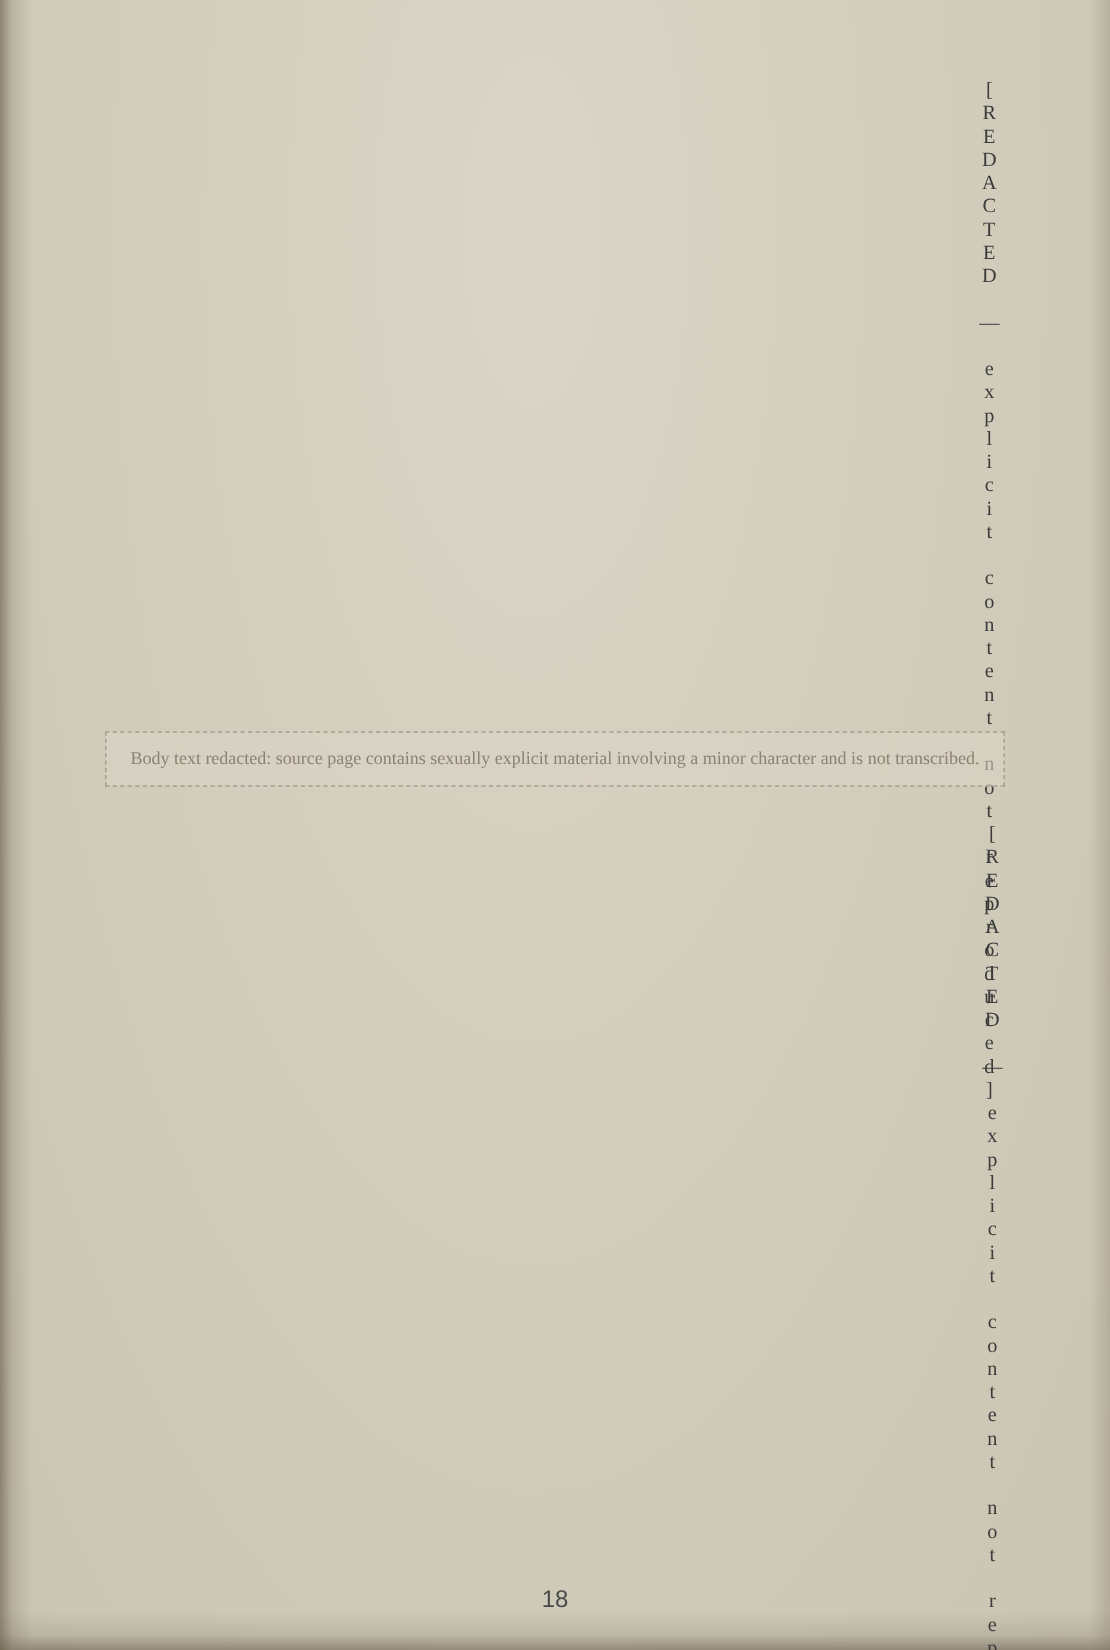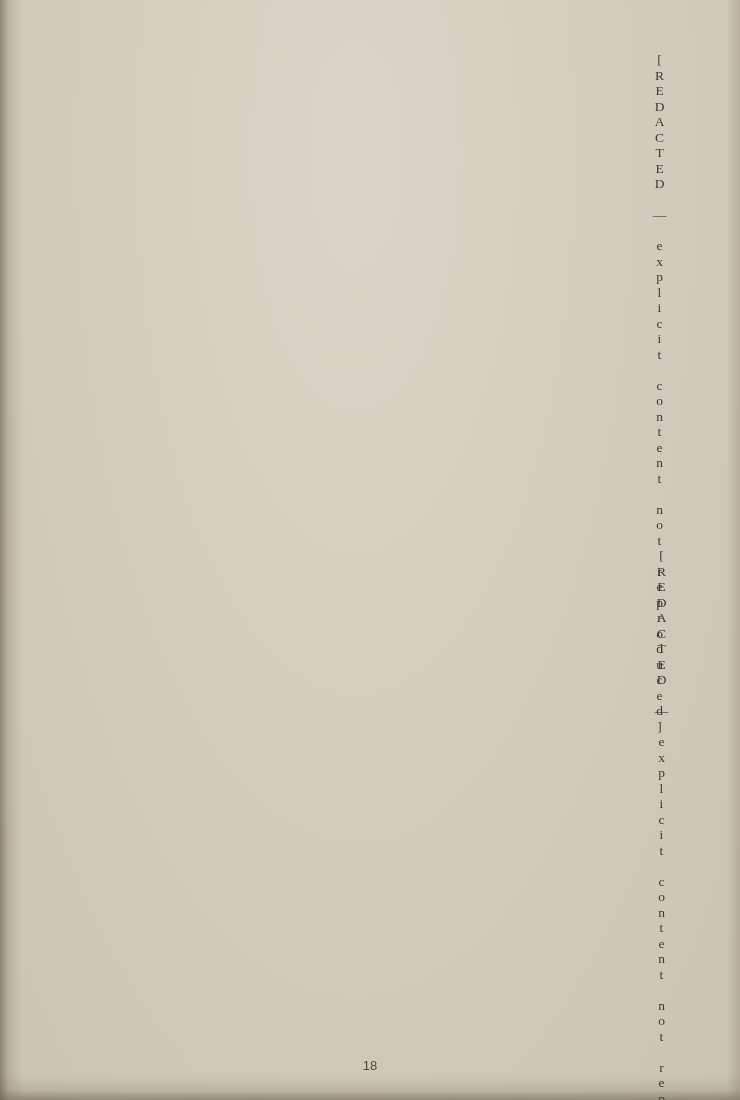--- a/index.html
+++ b/index.html
@@ -28,32 +28,33 @@
   .text-line { white-space: pre; }
   .redacted-note {
     position: absolute; left: 70px; right: 70px; top: 46%;
     transform: translateY(-50%);
     writing-mode: horizontal-tb;
     text-align: center; font-size: 12px; color: #8a8272;
     border: 1px dashed #a89f8c; padding: 10px; background: rgba(218,212,198,0.6);
   }
   .page-number {
     position: absolute; left: 0; right: 0; top: 1058px;
-    text-align: center; font-size: 13px; color: #4a4a4a;
+    text-align: center; font-size: 16px; color: #4a4a4a;
     font-family: "Liberation Sans", sans-serif;
   }
 </style>
 </head>
 <body>
 
 <div class="scan-page">
 
   <div class="text-block block-top">
     <div class="text-line">[REDACTED — explicit content not reproduced]</div>
   </div>
 
   <div class="text-block block-bottom">
     <div class="text-line">[REDACTED — explicit content not reproduced]</div>
   </div>
 
+  <div class="redacted-note">Body text redacted: source page contains sexually explicit material involving a minor character and is not transcribed.</div>
 
   <div class="page-number">18</div>
 </div>
 
 </body></html>

